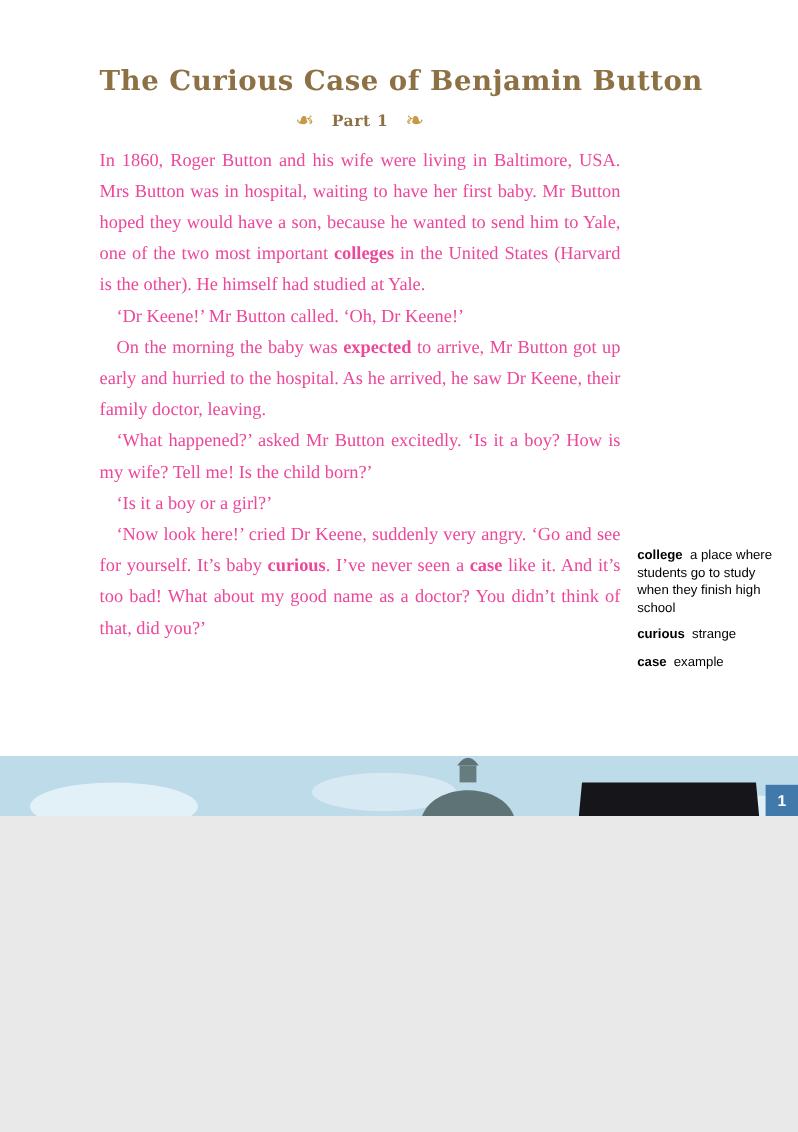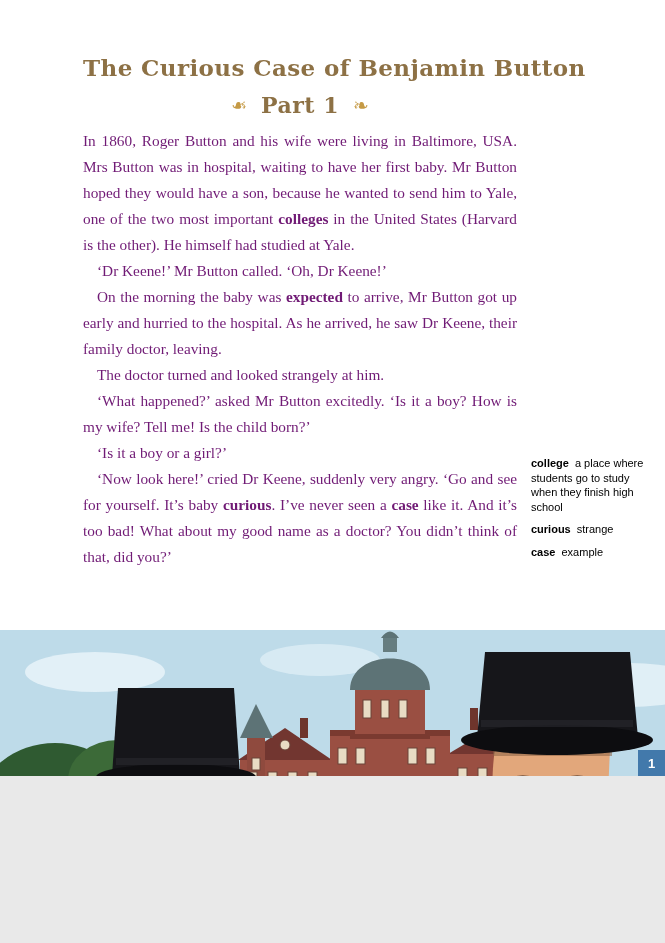--- a/index.html
+++ b/index.html
@@ -3,21 +3,21 @@
 <meta charset="utf-8">
 <style>
   :root{
     --title-color:#8d7145;
     --ornament-color:#c59a45;
     --tab-color:#4279ab;
   }
   html,body{margin:0;padding:0;background:#e9e9e9;}
   .page{
     position:relative;
-    width:665px;height:776px;
+    width:665px;height:680px;
     margin:0 auto;
     background:#ffffff;
     overflow:hidden;
     font-family:"Liberation Serif","DejaVu Serif",serif;
   }
   .text-area{
     position:absolute;left:83px;top:54px;width:434px;
   }
   .title{
     margin:0;
@@ -30,36 +30,36 @@
     white-space:nowrap;
   }
   .part-row{
     display:flex;align-items:center;justify-content:center;
     gap:14px;
     margin:11px 0 10px 0;
   }
   .part-label{
     font-family:"DejaVu Serif","Liberation Serif",serif;
     font-weight:bold;
-    font-size:22px;
+    font-size:13px;
     color:var(--title-color);
     letter-spacing:.5px;
   }
   .ornament{
     color:var(--ornament-color);
     font-size:19px;
     line-height:1;
   }
   .ornament.flip{transform:scaleX(-1);}
   .paragraphs{margin-top:2px;}
   .para{
     margin:0;
     font-size:15.3px;
     line-height:26px;
-    color:#701a75;
+    color:#ec4899;
     text-align:justify;
   }
   .para.indent{text-indent:14px;}
   .para b{font-weight:bold;}
   .glossary{
     position:absolute;left:531px;top:456px;width:120px;
     font-family:"Liberation Sans","DejaVu Sans",sans-serif;
     font-size:11px;
     line-height:14.5px;
     color:#000;
@@ -90,21 +90,20 @@
     <h1 class="title">The Curious Case of Benjamin Button</h1>
     <div class="part-row">
       <span class="ornament flip">❧</span>
       <span class="part-label">Part 1</span>
       <span class="ornament">❧</span>
     </div>
     <div class="paragraphs">
         <p class="para"><span>In 1860, Roger Button and his wife were living in Baltimore, USA. Mrs Button was in hospital, waiting to have her first baby. Mr Button hoped they would have a son, because he wanted to send him to Yale, one of the two most important </span><b>colleges</b><span> in the United States (Harvard is the other). He himself had studied at Yale.</span></p>
         <p class="para indent"><span>‘Dr Keene!’ Mr Button called. ‘Oh, Dr Keene!’</span></p>
         <p class="para indent"><span>On the morning the baby was </span><b>expected</b><span> to arrive, Mr Button got up early and hurried to the hospital. As he arrived, he saw Dr Keene, their family doctor, leaving.</span></p>
-        <p class="para indent"><span>The doctor turned and looked strangely at him.</span></p>
         <p class="para indent"><span>‘What happened?’ asked Mr Button excitedly. ‘Is it a boy? How is my wife? Tell me! Is the child born?’</span></p>
         <p class="para indent"><span>‘Is it a boy or a girl?’</span></p>
         <p class="para indent"><span>‘Now look here!’ cried Dr Keene, suddenly very angry. ‘Go and see for yourself. It’s baby </span><b>curious</b><span>. I’ve never seen a </span><b>case</b><span> like it. And it’s too bad! What about my good name as a doctor? You didn’t think of that, did you?’</span></p>
       </div>
   </div>
 
   <aside class="glossary">
       <div class="gloss-entry"><b class="gloss-term">college</b><span>a place where students go to study when they finish high school</span></div>
       <div class="gloss-entry"><b class="gloss-term">curious</b><span>strange</span></div>
       <div class="gloss-entry"><b class="gloss-term">case</b><span>example</span></div>

